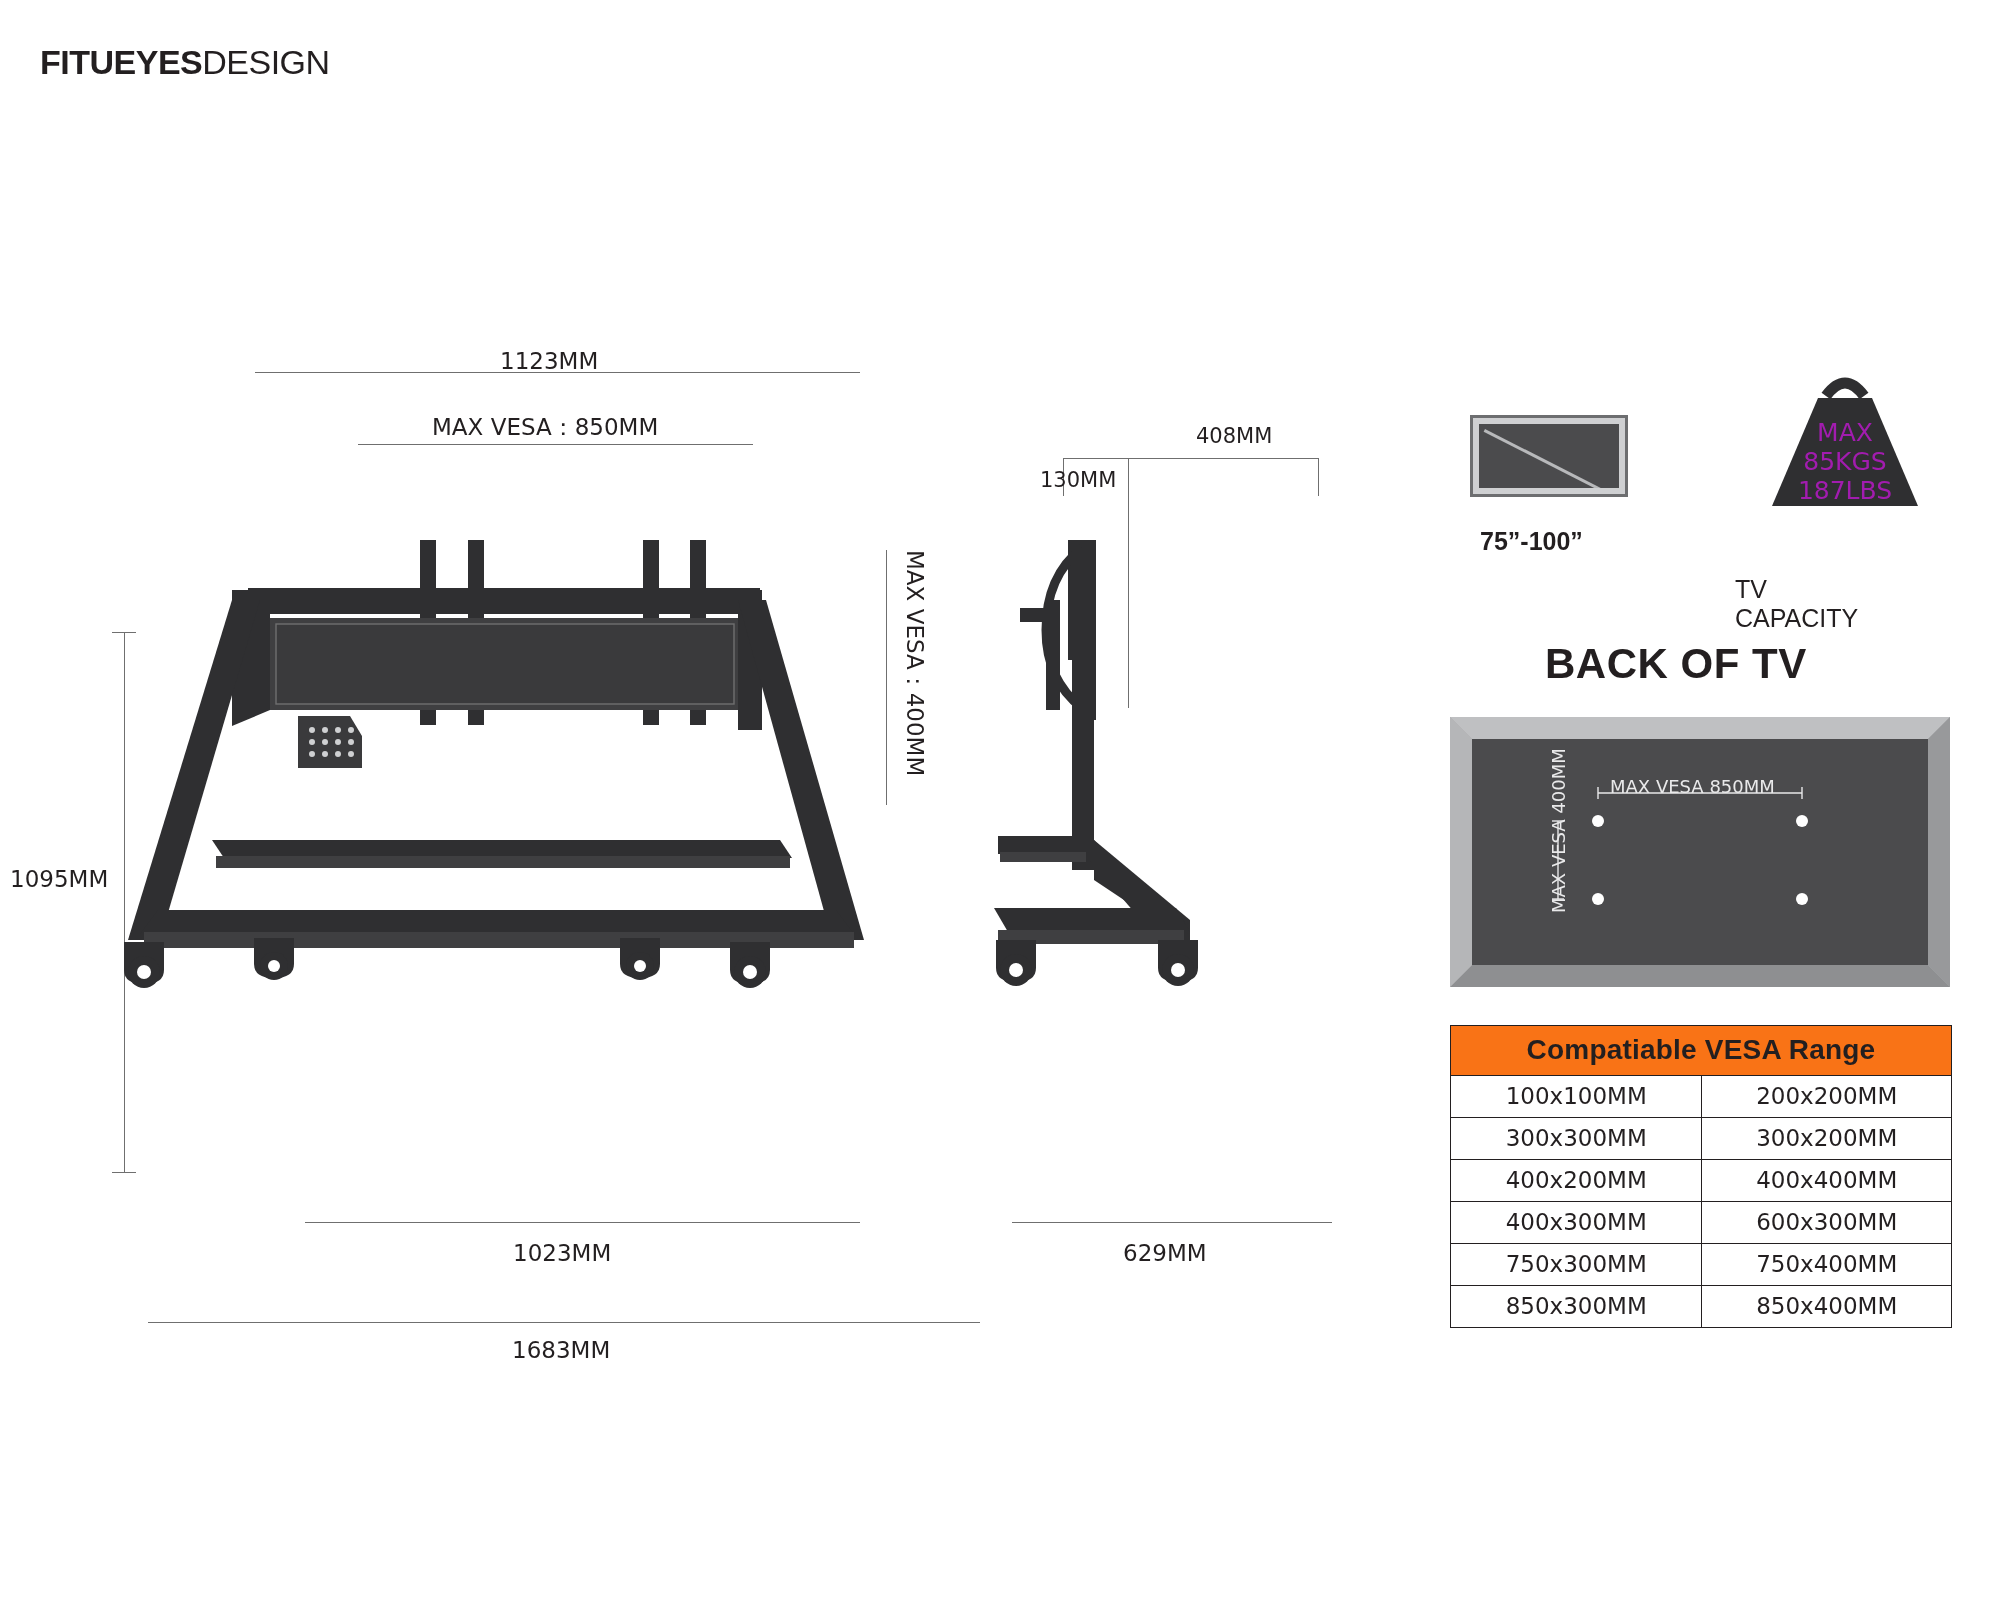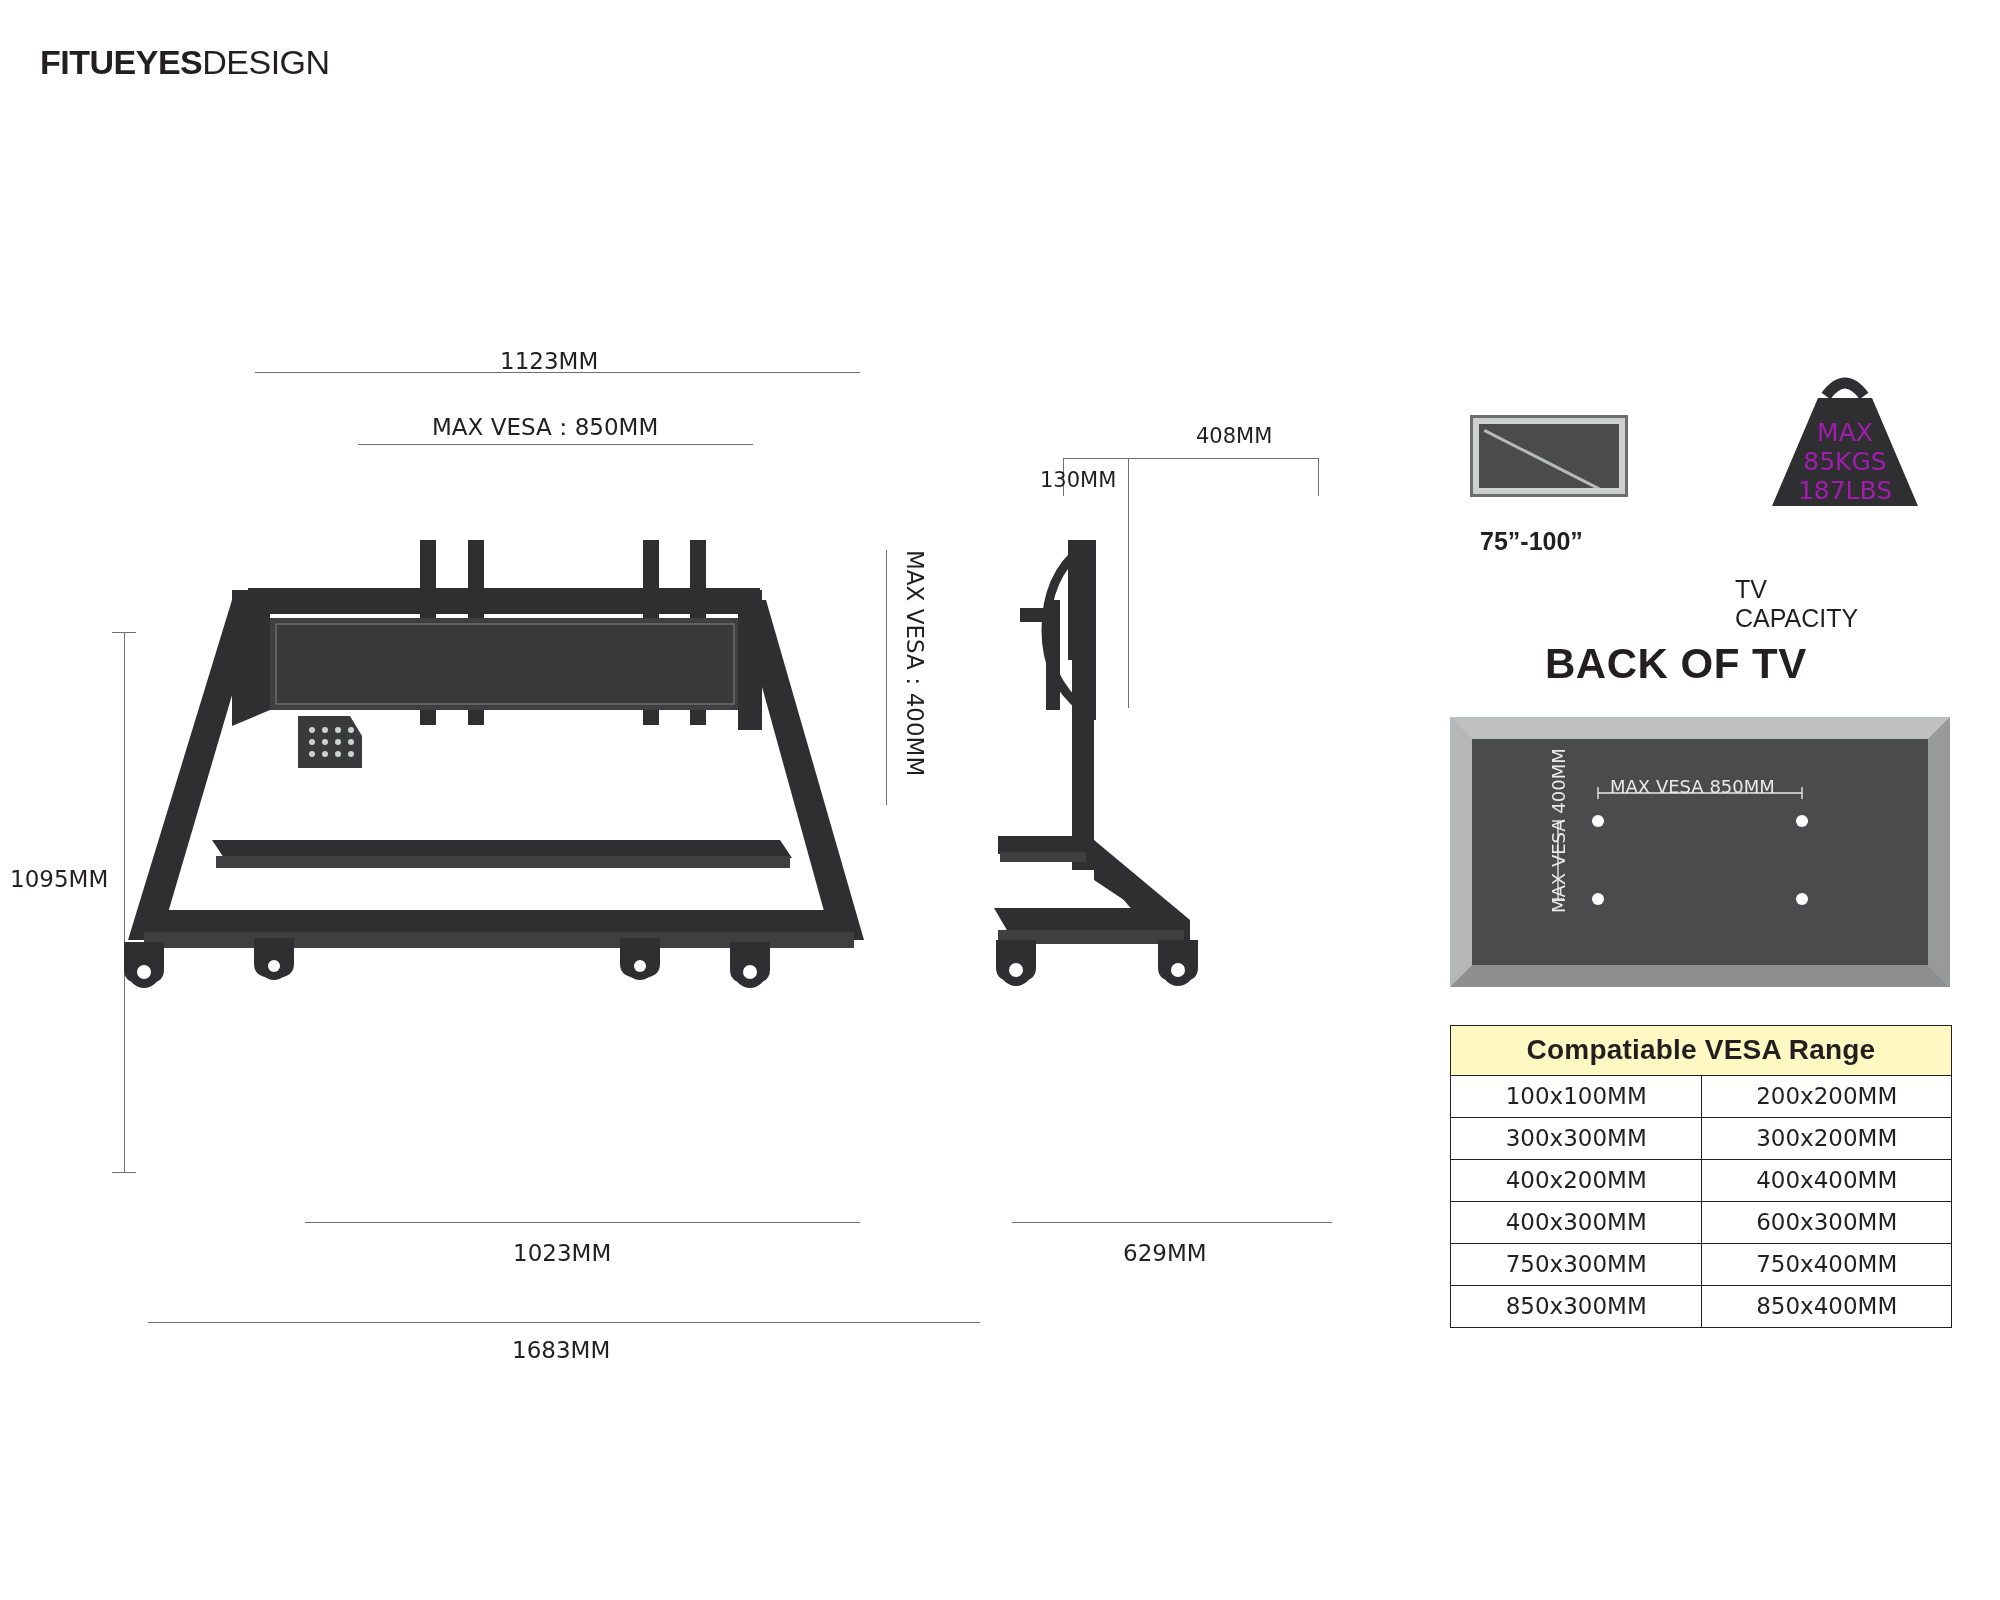--- a/index.html
+++ b/index.html
@@ -165,21 +165,21 @@
   .vesa-table {
     position: absolute;
     left: 1450px;
     top: 1025px;
     width: 502px;
     border-collapse: collapse;
     font-size: 23px;
     font-family: "DejaVu Sans", sans-serif;
   }
   .vesa-table th {
-    background: #fef9c3;
+    background: #f97316;
     border: 1.6px solid #231f20;
     font-size: 28px;
     font-weight: 800;
     font-family: "Liberation Sans", sans-serif;
     padding: 8px 0 9px 0;
     text-align: center;
     letter-spacing: 0.2px;
   }
   .vesa-table td {
     border: 1.6px solid #231f20;

